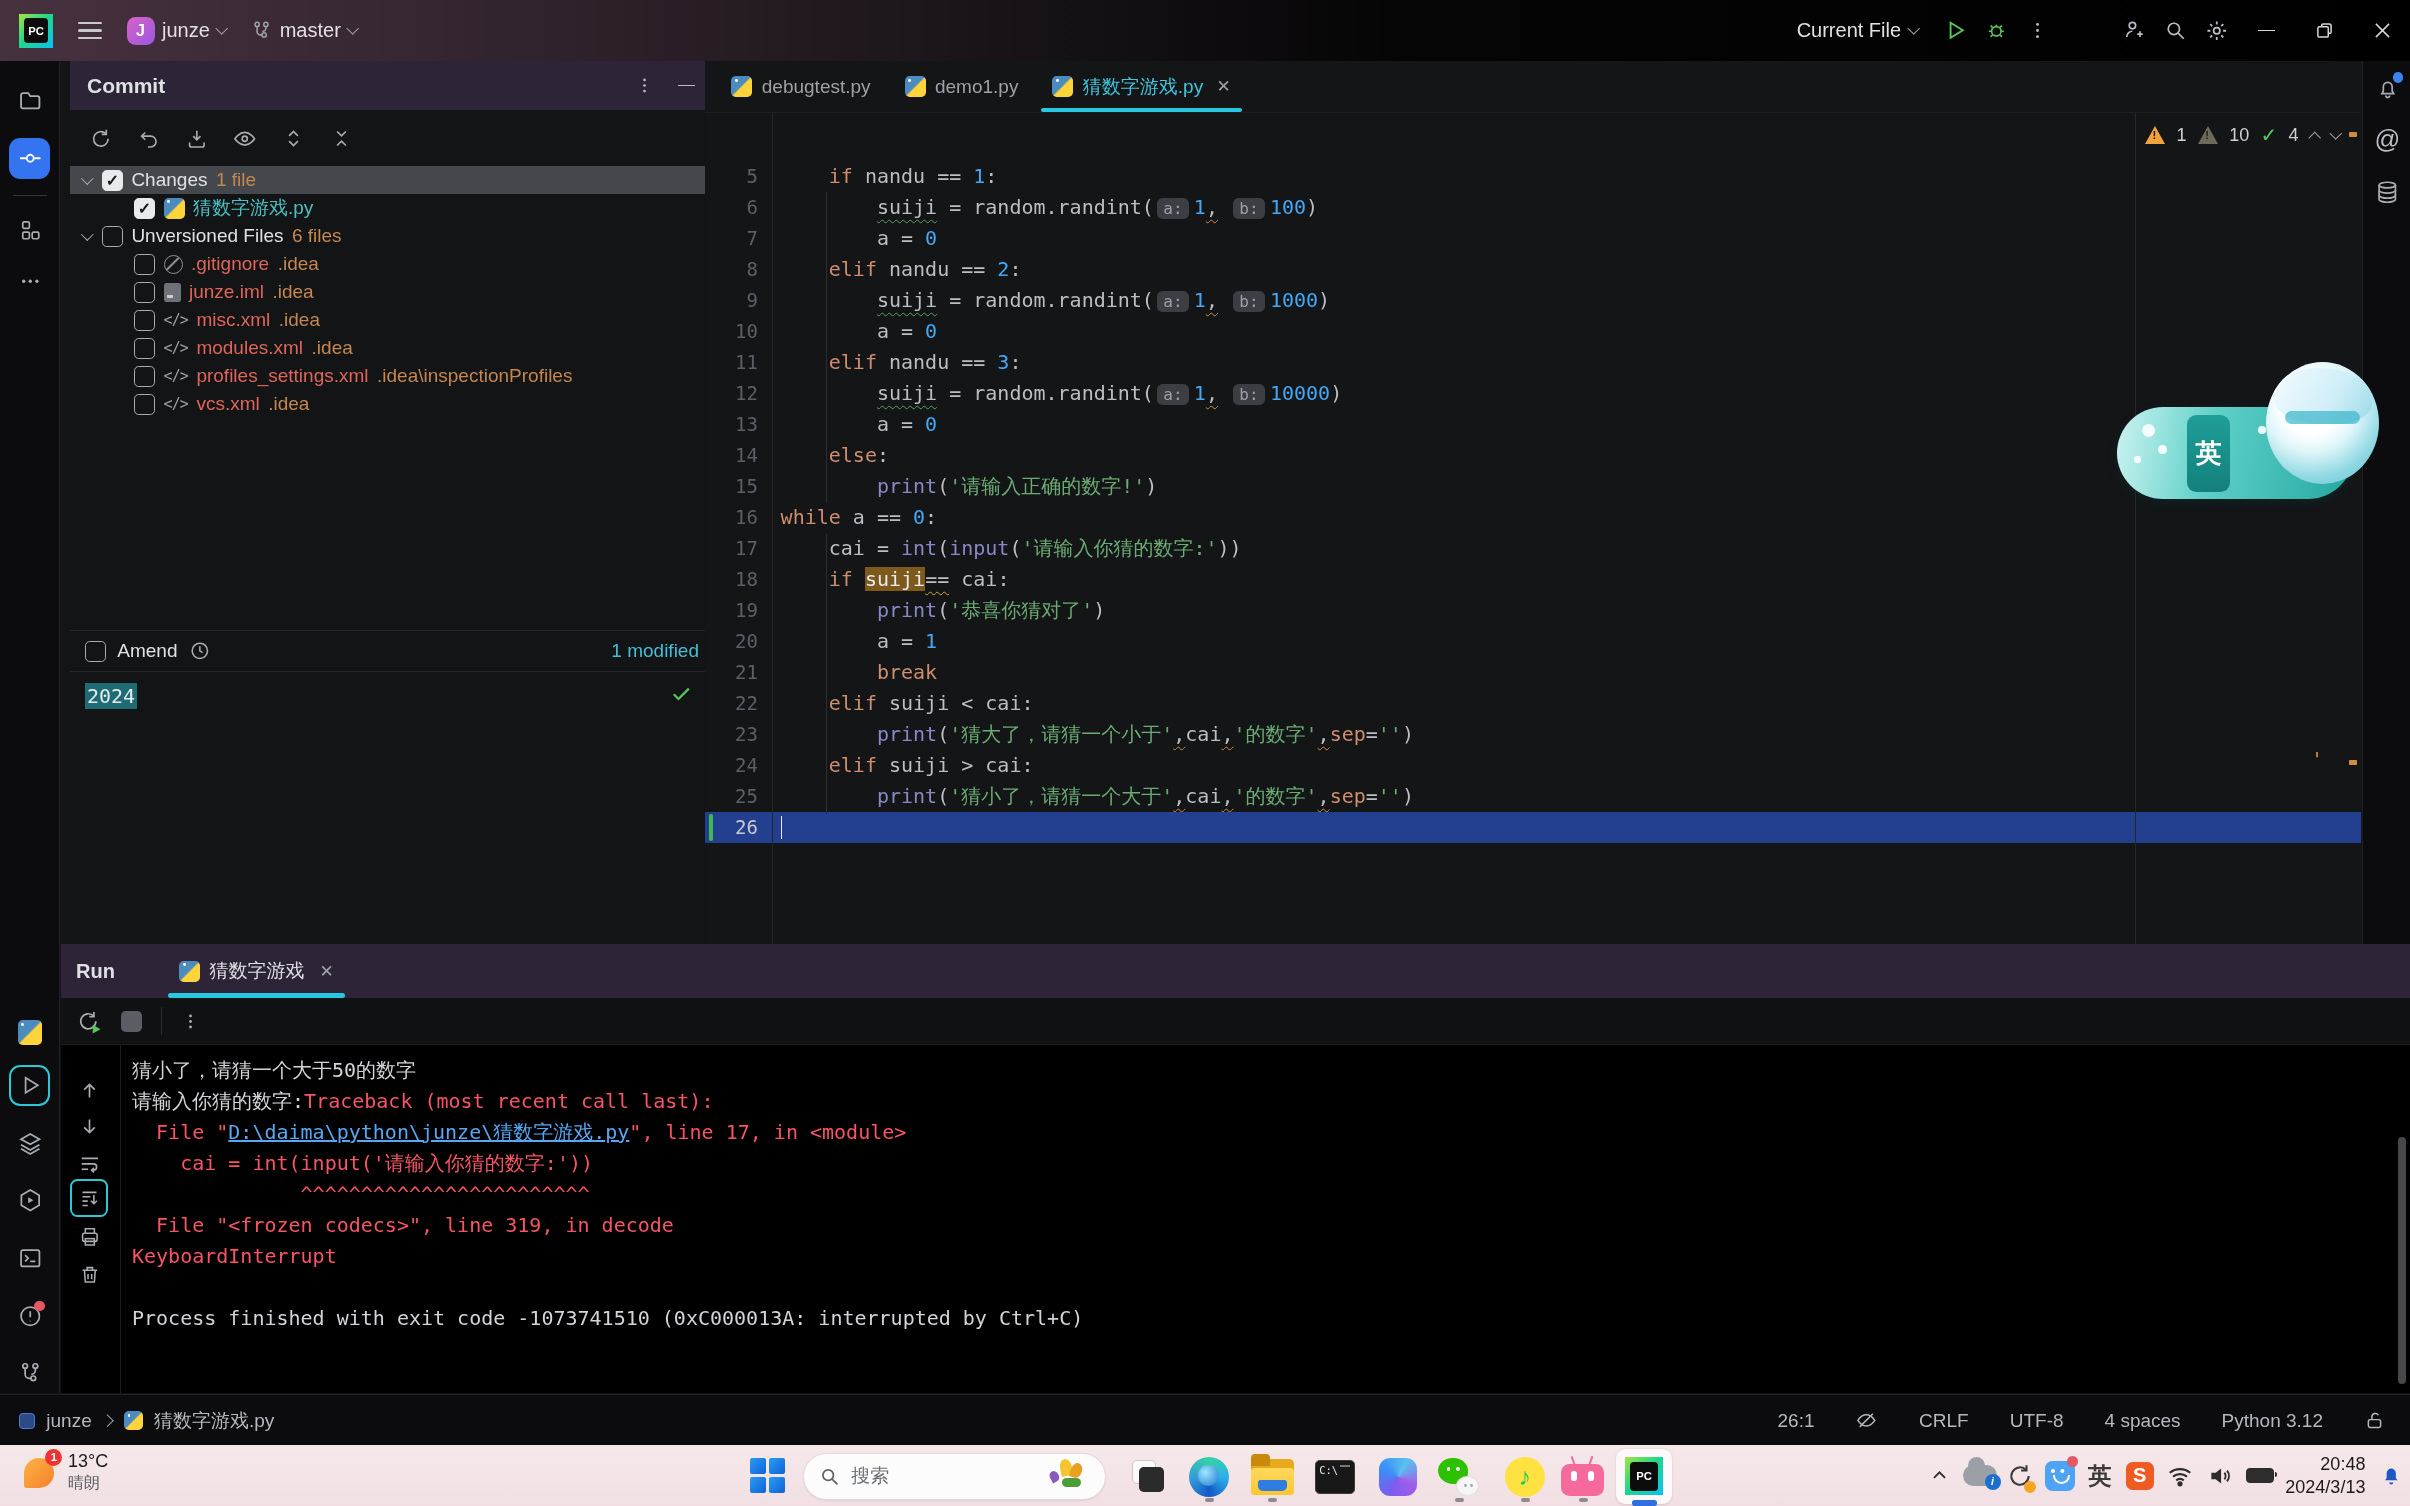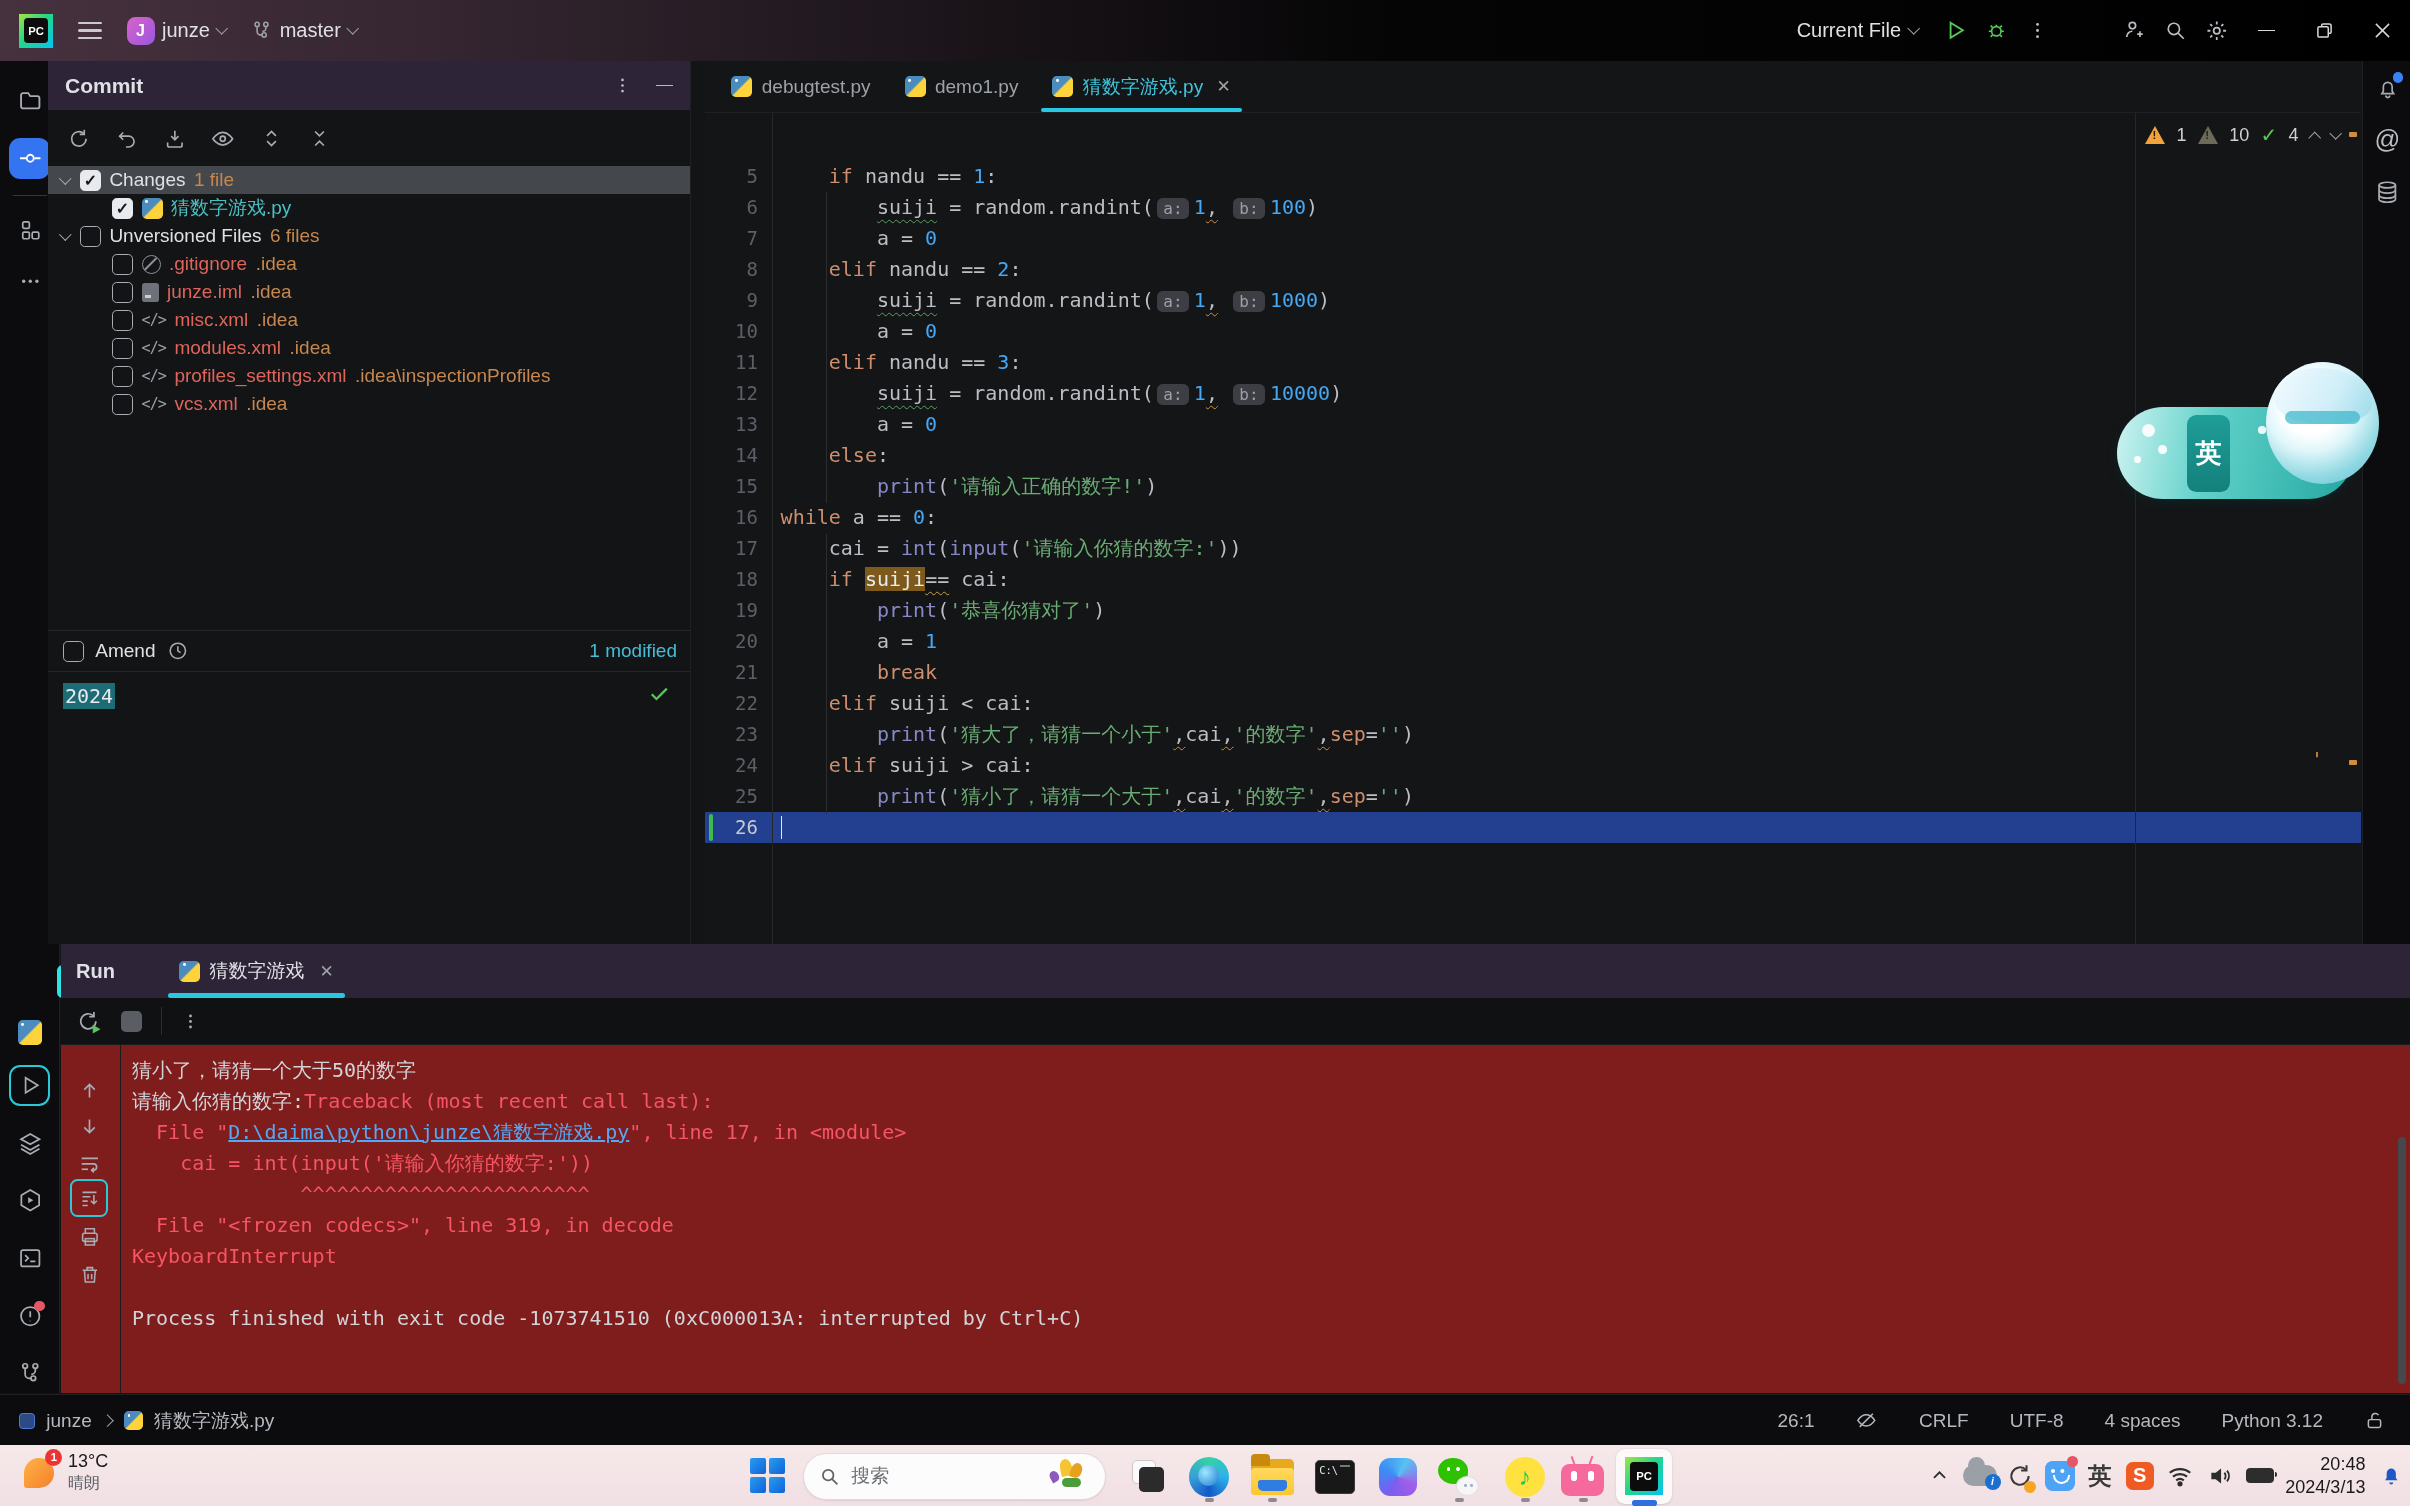--- a/index.html
+++ b/index.html
@@ -32,21 +32,21 @@
   .rstrip { position:absolute; right:0; top:61px; width:49px; height:883px; background:#0c0c0e; border-left:0.9px solid #1f2023; }
   .strip-ic { position:absolute; width:41px; height:41px; left:9.4px; display:flex; align-items:center; justify-content:center; color:#a8adb4; }
   .rstrip .strip-ic { left:3.8px; }
   .strip-ic.active-blue { background:#3574f0; border-radius:11.3px; color:#fff; }
   .strip-ic.active-run { border:2.4px solid #2bc9d8; border-radius:11.3px; }
   .strip-div { position:absolute; left:13px; width:34px; height:0.9px; background:#34353a; }
   .reddot { position:absolute; width:10.4px; height:10.4px; border-radius:50%; background:#e55765; right:5.6px; top:4.7px; }
   .bluedot { position:absolute; width:10.4px; height:10.4px; border-radius:50%; background:#3b82f6; right:4.7px; top:3.8px; }
 
   
-  .commit { position:absolute; left:48px; top:61px; width:643px; height:883px; background:#131416; border-right:0.9px solid #1f2023; }
+  .commit { position:absolute; left:70px; top:61px; width:643px; height:883px; background:#131416; border-right:0.9px solid #1f2023; }
   .panel-hdr { position:absolute; left:0; top:0; right:0; height:49px; background:#2d2438;
     display:flex; align-items:center; padding:0 17px; color:#dfe1e5; font-size:21px; font-weight:bold; }
   .hdr-right { margin-left:auto; display:flex; gap:24.5px; color:#b9bdc4; align-items:center; }
   .vcs-toolbar { position:absolute; left:15px; top:56px; height:43px; display:flex; gap:16px; align-items:center; color:#a8adb4; }
   .vcs-toolbar .tbi { width:32px; height:32px; display:flex; align-items:center; justify-content:center; }
   .tree { position:absolute; left:0; top:105px; right:0; }
   .trow { height:28px; display:flex; align-items:center; font-size:19px; gap:8.5px; }
   .trow.sel { background:#44474c; }
   .chev { width:8.5px; height:8.5px; border-right:1.9px solid #a8adb4; border-bottom:1.9px solid #a8adb4;
     transform:rotate(45deg); margin:-2.8px 1.9px 0 0; flex:none; }
@@ -110,21 +110,21 @@
   .inspections { position:absolute; right:21px; top:62px; display:flex; align-items:center; gap:11.3px; font-size:18px; color:#ced0d6; z-index:6; }
   .tri { width:0; height:0; border-left:10.4px solid transparent; border-right:10.4px solid transparent; border-bottom:18px solid #f2a33c; position:relative; }
   .tri.gray { border-bottom-color:#6e6a5a; }
   .tri::after { content:"!"; position:absolute; left:-2.8px; top:2.8px; font-size:11.3px; color:#241d0c; font-weight:bold; }
   .okmark { color:#57c75a; font-size:20px; }
   .insp-chev { width:9.4px; height:9.4px; border-right:1.9px solid #9da1a8; border-bottom:1.9px solid #9da1a8; }
   .stray-q { position:absolute; color:#cf8e3f; font-family:"DejaVu Sans Mono",monospace; font-size:20px; }
   .stripe-mark { position:absolute; width:8.5px; height:4.7px; background:#cf8e3f; border-radius:0.9px; }
 
   
-  .runpanel { position:absolute; left:61px; top:944px; width:2349px; height:449px; background:#7f1d1d;padding-left:24px; }
+  .runpanel { position:absolute; left:61px; top:944px; width:2349px; height:449px; background:#000000;padding-left:24px; }
   .run-hdr { position:absolute; left:0; top:0; right:0; height:54px; background:#2d2438; display:flex; align-items:center; }
   .run-label { font-size:20px; color:#dfe1e5; font-weight:bold; margin-left:15px; }
   .runtab { display:flex; align-items:center; gap:9.4px; margin-left:53px; position:relative; height:100%; padding:0 11.3px; color:#dfe1e5; font-size:19px; }
   .runtab::after { content:""; position:absolute; left:0; right:0; bottom:0; height:4.7px; background:#29c8e0; border-radius:2.8px; }
   .run-toolbar { position:absolute; left:0; top:54px; right:0; height:47px; background:#101113; border-bottom:0.9px solid #1b1c1f;
     display:flex; align-items:center; gap:19px; padding-left:13px; color:#a8adb4; }
   .stopbox { width:21px; height:21px; border-radius:4.7px; background:#5a5d63; }
   .vdiv { width:0.9px; height:28px; background:#2c2d31; }
   .con-strip { position:absolute; left:0; top:101px; width:60px; bottom:0; border-right:0.9px solid #1b1c1f; }
   .con-strip .strip-ic { left:9.4px; }

